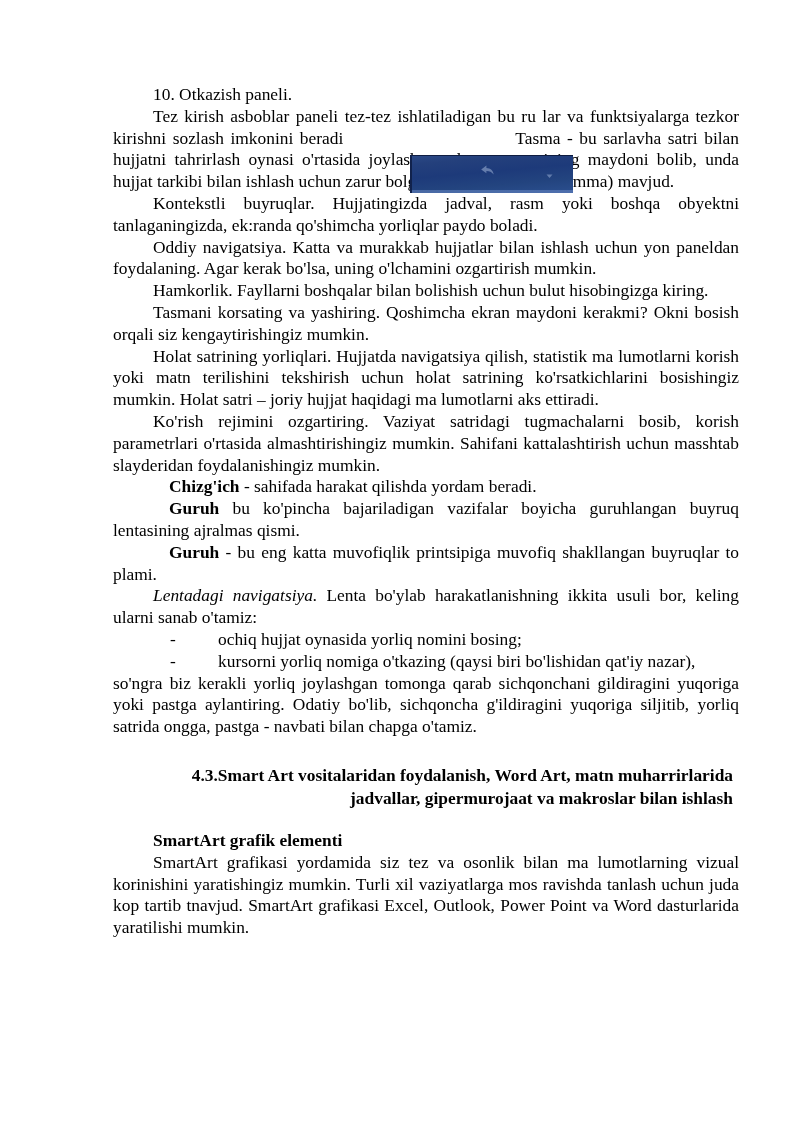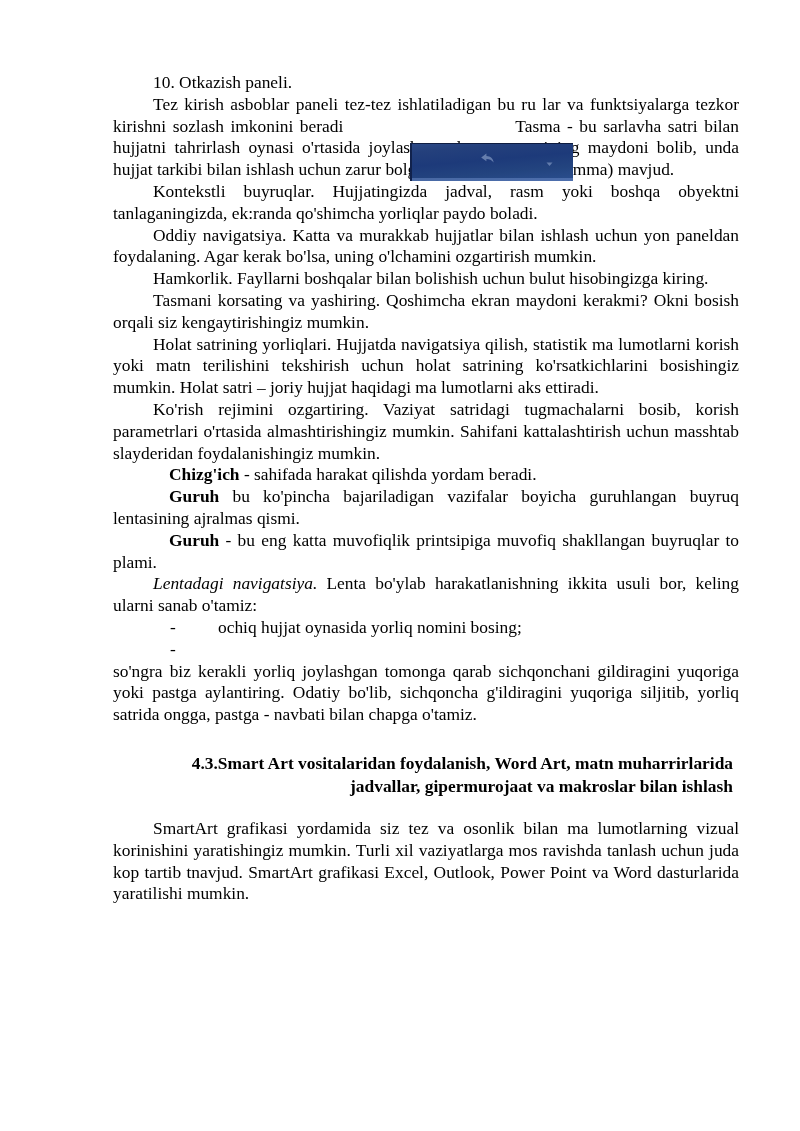--- a/index.html
+++ b/index.html
@@ -17,21 +17,21 @@
   .page {
     position: relative;
     width: 800px;
     height: 1131px;
     background: #ffffff;
     box-sizing: border-box;
   }
   .body-col {
     position: absolute;
     left: 113px;
-    top: 72px;
+    top: 84px;
     width: 626px;
   }
   p.para {
     margin: 0;
     font-size: 17.4px;
     line-height: 21.8px;
     text-align: justify;
     text-indent: 40px;
     hyphens: none;
     word-spacing: normal;
@@ -151,29 +151,31 @@
 
     <p class="para"><i>Lentadagi navigatsiya.</i><span> Lenta bo'ylab harakatlanishning ikkita usuli bor, keling ularni sanab o'tamiz:</span></p>
 
     <div class="dashlist">
       <div class="dashitem">
         <span class="dash-mark">-</span>
         <span class="dash-text">ochiq hujjat oynasida yorliq nomini bosing;</span>
       </div>
       <div class="dashitem">
         <span class="dash-mark">-</span>
+        <span class="dash-text">kursorni yorliq nomiga o'tkazing (qaysi biri bo'lishidan qat'iy nazar),</span>
       </div>
     </div>
 
     <p class="para noindent">so'ngra biz kerakli yorliq joylashgan tomonga qarab sichqonchani gildiragini yuqoriga yoki pastga aylantiring. Odatiy bo'lib, sichqoncha g'ildiragini yuqoriga siljitib, yorliq satrida ongga, pastga - navbati bilan chapga o'tamiz.</p>
 
     <div class="spacer-lg"></div>
 
     <p class="section-heading">4.3.Smart Art vositalaridan foydalanish, Word Art, matn muharrirlarida</p>
     <p class="section-heading">jadvallar, gipermurojaat va makroslar bilan ishlash</p>
 
     <div class="spacer-md"></div>
 
+    <p class="subhead">SmartArt grafik elementi</p>
 
     <p class="para">SmartArt grafikasi yordamida siz tez va osonlik bilan ma lumotlarning vizual korinishini yaratishingiz mumkin. Turli xil vaziyatlarga mos ravishda tanlash uchun juda kop tartib tnavjud. SmartArt grafikasi Excel, Outlook, Power Point va Word dasturlarida yaratilishi mumkin.</p>
 
   </div>
 </div>
 
 </body></html>

